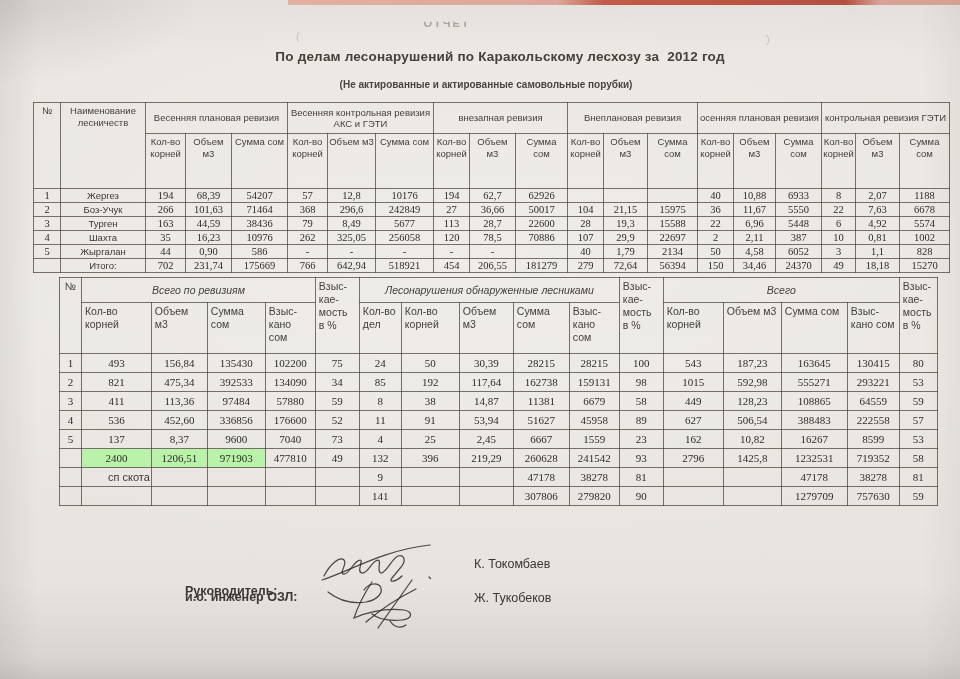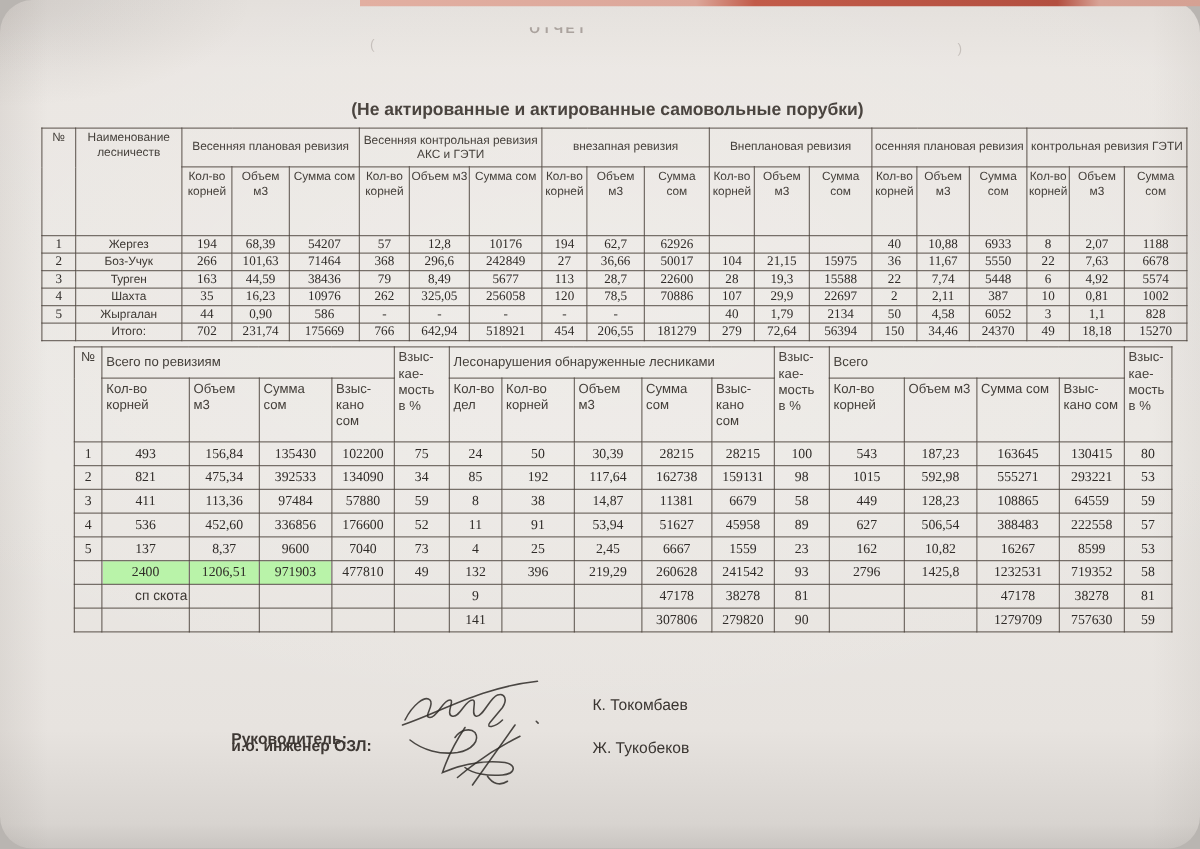--- a/index.html
+++ b/index.html
@@ -5,53 +5,52 @@
   html,body{margin:0;padding:0;}
   body{width:960px;height:679px;overflow:hidden;background:#b9b5b1;}
   #sheet{
     position:relative;width:960px;height:679px;
     font-family:"Liberation Sans",sans-serif;color:#3c3834;
     background:
       radial-gradient(30% 18% at 0% 0%, rgba(90,80,75,.13), rgba(90,80,75,0) 70%),
       radial-gradient(95% 70% at 48% 36%, rgba(255,255,255,.20), rgba(255,255,255,0) 72%),
       linear-gradient(90deg, rgba(110,100,92,.10), rgba(110,100,92,0) 4%, rgba(110,100,92,0) 96%, rgba(110,100,92,.07) 100%),
       linear-gradient(180deg,#e3dfdb 0%,#eae6e2 8%,#ebe8e4 55%,#e7e3df 86%,#d8d4d0 97%,#c9c5c1 100%);
-    border-radius: 26px;
   }
   .strip{
     position:absolute;top:0;left:288px;width:672px;height:5px;
     background:linear-gradient(90deg,#e2afa1 0%,#dca79a 40%,#c25b49 47%,#b34f40 83%,#d8a396 88%,#d5a193 100%);
   }
   .watermark{
     position:absolute;top:17px;left:0;right:66px;text-align:center;
     font-size:11px;font-weight:bold;letter-spacing:2px;color:#6e625c;
     opacity:.5;clip-path:inset(40% 0 0 0);
   }
   .bleed{position:absolute;font-size:11px;color:#6e625c;opacity:.28;}
   .bleed-l{left:296px;top:30px;}
   .bleed-r{left:766px;top:33px;}
   .title{
     position:absolute;top:49px;left:40px;right:0;text-align:center;
     font-size:13.5px;font-weight:bold;color:#46403b;letter-spacing:.2px;white-space:pre-wrap;
   }
   .subtitle{
     position:absolute;top:79px;left:12px;right:0;text-align:center;
-    font-size:14px;font-weight:bold;color:#4a443f;white-space:pre-wrap;
+    font-size:10px;font-weight:bold;color:#4a443f;white-space:pre-wrap;
   }
   table{border-collapse:collapse;table-layout:fixed;}
   th,td{border:1px solid rgba(72,64,57,.72);overflow:hidden;}
   th{font-weight:normal;}
   #t1{position:absolute;left:33px;top:102px;}
   #t1 th.group{height:28px;font-size:9.5px;padding:1px 2px;vertical-align:middle;text-align:center;line-height:1.2;color:#45403b;}
   #t1 th.corner{vertical-align:top;font-size:9.5px;padding:2px 2px;text-align:center;line-height:1.25;color:#45403b;overflow-wrap:anywhere;}
   #t1 th.sub{height:50px;vertical-align:top;font-size:9.5px;padding:2px 1px;text-align:center;line-height:1.25;color:#45403b;overflow-wrap:anywhere;}
   #t1 td{height:13px;font-family:"Liberation Serif",serif;font-size:10.5px;line-height:1.05;padding:0 1px;text-align:center;color:#2f2b28;}
   #t1 td.namecell{font-family:"Liberation Sans",sans-serif;font-size:9.5px;color:#3b3631;}
   #t2{position:absolute;left:59px;top:277px;}
-  #t2 th.group2{height:22px;font-size:10.5px;padding:1px 3px;vertical-align:middle;text-align:left;color:#45403b;}
+  #t2 th.group2{height:22px;font-size:10.5px;padding:1px 3px;vertical-align:middle;text-align:center;color:#45403b;font-style:italic;}
   #t2 th.corner2{vertical-align:top;font-size:10.5px;padding:2px;text-align:center;color:#45403b;}
   #t2 th.sub2{height:46px;vertical-align:top;font-size:10.5px;padding:2px 3px;text-align:left;line-height:1.25;color:#45403b;overflow-wrap:anywhere;}
   #t2 th.pivot{vertical-align:top;font-size:10.5px;padding:2px 3px;text-align:left;line-height:1.25;color:#45403b;overflow-wrap:anywhere;}
   #t2 td{height:18px;font-family:"Liberation Serif",serif;font-size:11px;padding:0 1px;text-align:center;color:#2f2b28;}
   #t2 td.hl{background:var(--hl,#b9f3a9);}
   #t2 td.rowlabel{font-family:"Liberation Sans",sans-serif;font-size:11px;text-align:left;padding-left:26px;white-space:nowrap;overflow:visible;color:#3b3631;}
   .footer-text{
     position:absolute;left:44px;top:511px;width:884px;
     font-size:12.3px;line-height:1.95;color:#433d38;text-indent:54px;white-space:pre-wrap;
   }
@@ -65,20 +64,21 @@
   .sigsvg path{fill:none;stroke:#2e2a27;stroke-width:1.25;stroke-linecap:round;opacity:.85;}
 </style>
 </head>
 <body>
 
 <div id="sheet">
   <div class="strip"></div>
   <div class="watermark">ОТЧЕТ</div>
   <span class="bleed bleed-l">(</span>
   <span class="bleed bleed-r">)</span>
+  <div class="title">По делам лесонарушений по Каракольскому лесхозу за  2012 год</div>
   <div class="subtitle">(Не актированные и актированные самовольные порубки)</div>
 
   <table id="t1">
       <colgroup>
         <col style="width: 27px;">
         <col style="width: 85px;">
         <col style="width: 40px;">
         <col style="width: 46px;">
         <col style="width: 56px;">
         <col style="width: 40px;">
@@ -183,21 +183,21 @@
           <td>79</td>
           <td>8,49</td>
           <td>5677</td>
           <td>113</td>
           <td>28,7</td>
           <td>22600</td>
           <td>28</td>
           <td>19,3</td>
           <td>15588</td>
           <td>22</td>
-          <td>7,74</td>
+          <td>6,96</td>
           <td>5448</td>
           <td>6</td>
           <td>4,92</td>
           <td>5574</td>
         </tr>
         <tr>
           <td>4</td>
           <td class="namecell">Шахта</td>
           <td>35</td>
           <td>16,23</td>

